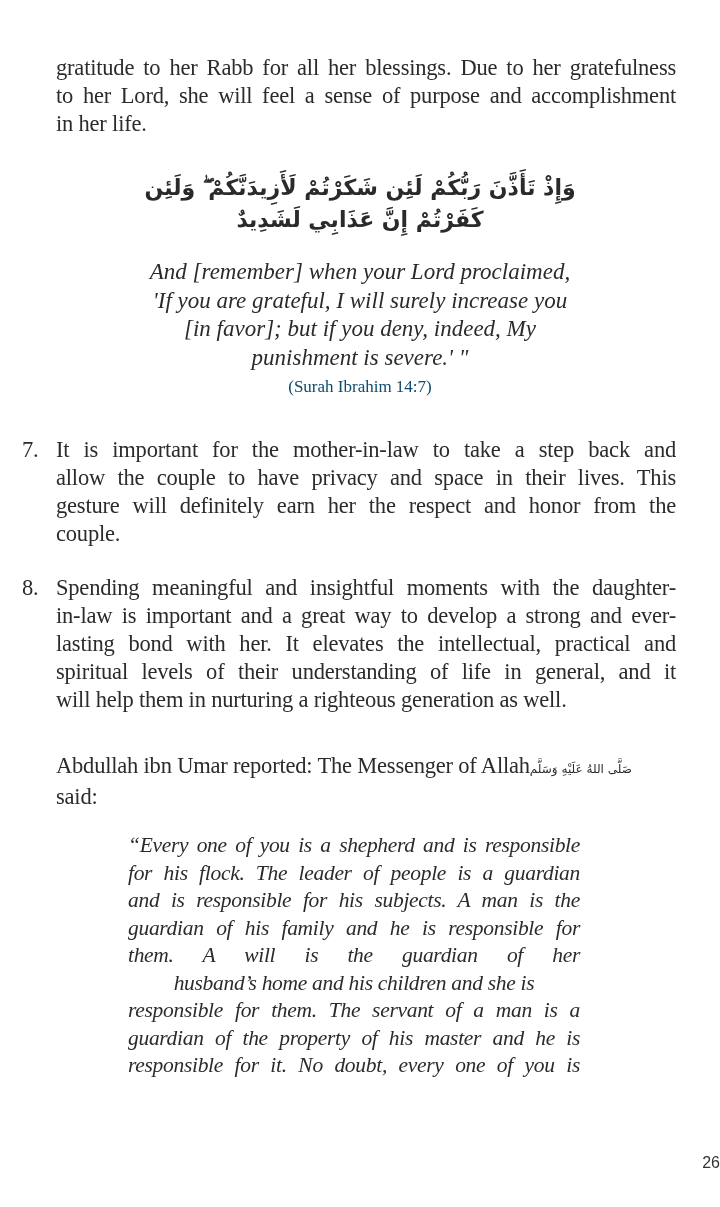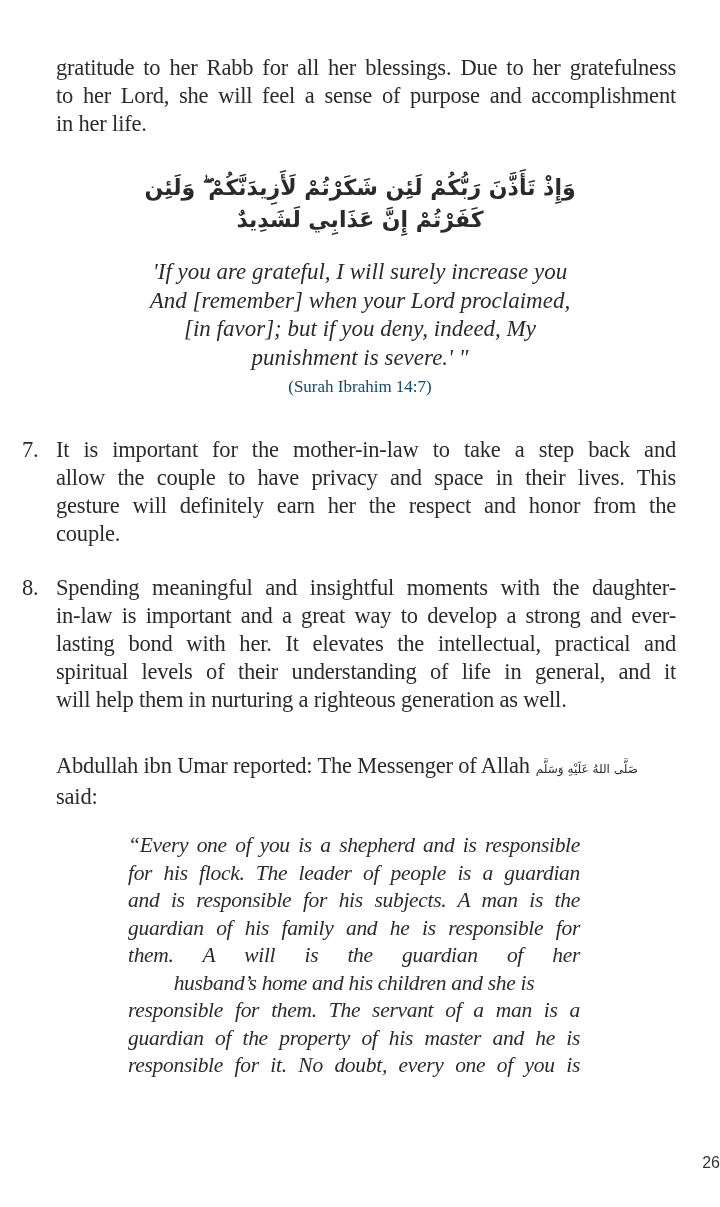--- a/index.html
+++ b/index.html
@@ -101,21 +101,20 @@
       font-size: 22.5px;
       line-height: 28px;
       letter-spacing: -0.2px;
     }
     .hadith-intro .line { display: block; white-space: nowrap; }
     .hadith-intro .salawat {
       font-family: "DejaVu Sans", sans-serif;
       font-size: 12px;
       direction: rtl;
       unicode-bidi: embed;
-      margin-left: 6px;
     }
 
     .hadith {
       position: absolute;
       left: 128px;
       width: 452px;
       top: 832px;
       font-style: italic;
       font-size: 21.5px;
       line-height: 27.5px;
@@ -145,22 +144,22 @@
     <span class="line">to her Lord, she will feel a sense of purpose and accomplishment</span>
     <span class="line last">in her life.</span>
   </div>
 
   <div class="arabic-block">
     <span class="line">وَإِذْ تَأَذَّنَ رَبُّكُمْ لَئِن شَكَرْتُمْ لَأَزِيدَنَّكُمْ ۖ وَلَئِن</span>
     <span class="line">كَفَرْتُمْ إِنَّ عَذَابِي لَشَدِيدٌ</span>
   </div>
 
   <div class="verse">
+    <span class="line">And [remember] when your Lord proclaimed,</span>
     <span class="line">'If you are grateful, I will surely increase you</span>
-    <span class="line">And [remember] when your Lord proclaimed,</span>
     <span class="line">[in favor]; but if you deny, indeed, My</span>
     <span class="line">punishment is severe.' "</span>
   </div>
   <div class="citation">(Surah Ibrahim 14:7)</div>
 
   <div class="list-item" style="top:436px;">
     <span class="num">7.</span>
     <div class="body">
       <span class="line">It is important for the mother-in-law to take a step back and</span>
       <span class="line">allow the couple to have privacy and space in their lives. This</span>

